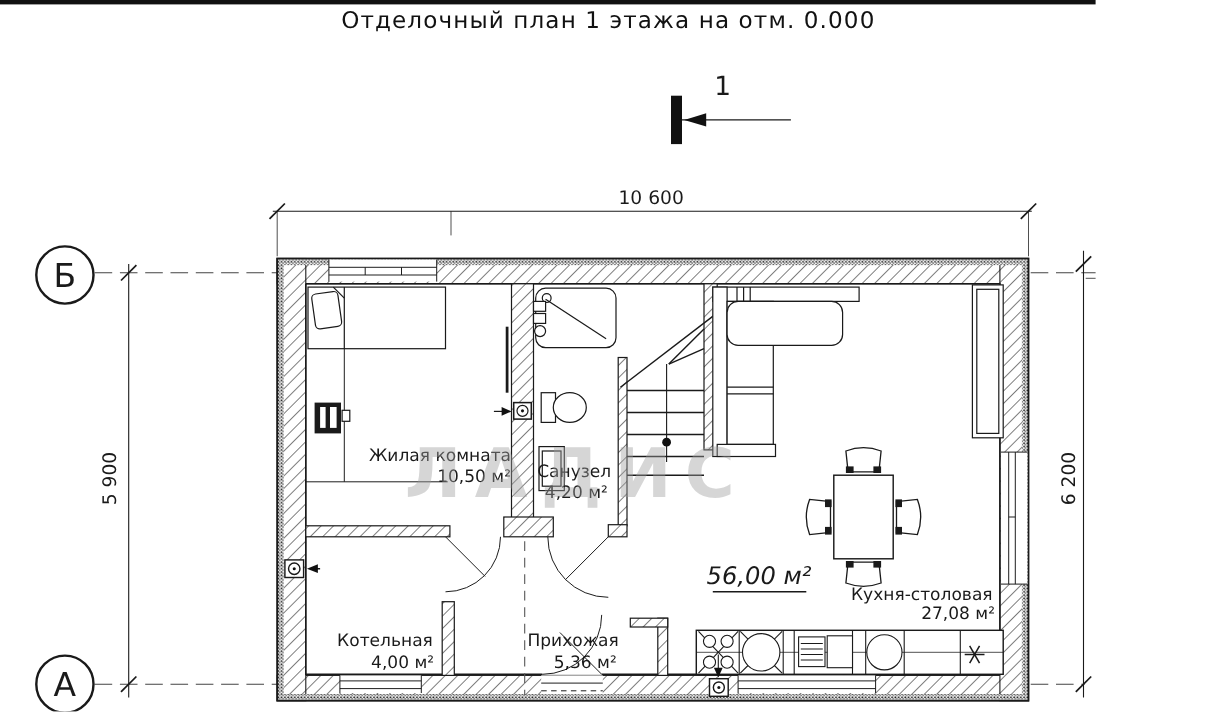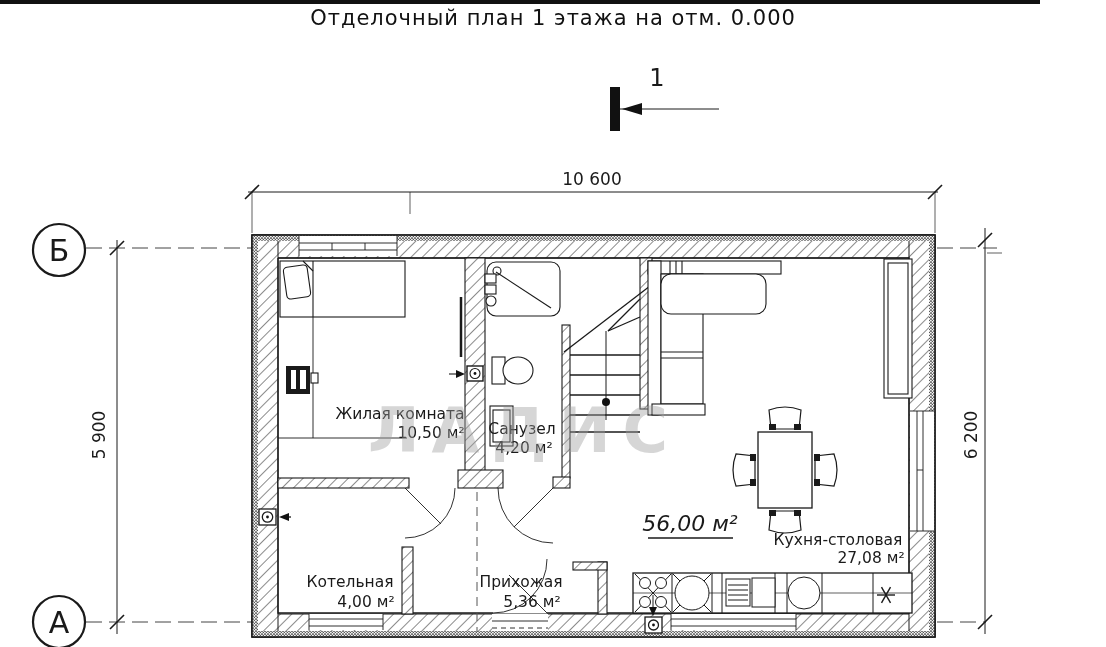--- a/index.html
+++ b/index.html
@@ -1,18 +1,18 @@
 <!DOCTYPE html>
 <html><head>
 <meta charset="utf-8">
 <style>
   html,body{margin:0;padding:0;background:#fff;}
   .canvas{
     position:relative;width:996px;height:647px;background:#ffffff;
-    overflow:hidden;font-family:"DejaVu Sans",sans-serif;color:#1a1a1a;padding-left:44px;
+    overflow:hidden;font-family:"DejaVu Sans",sans-serif;color:#1a1a1a;
   }
   .topbar{position:absolute;left:0;top:0;width:1106px;height:4px;background:#111;}
   .title{
     position:absolute;left:0;top:6px;width:1106px;text-align:center;
     font-size:21px;letter-spacing:1px;color:#111;white-space:nowrap;
   }
   svg{position:absolute;left:0;top:0;}
   svg text{font-family:"DejaVu Sans",sans-serif;fill:#1a1a1a;}
   .watermark{
     position:absolute;left:368px;top:394px;width:360px;height:74px;

